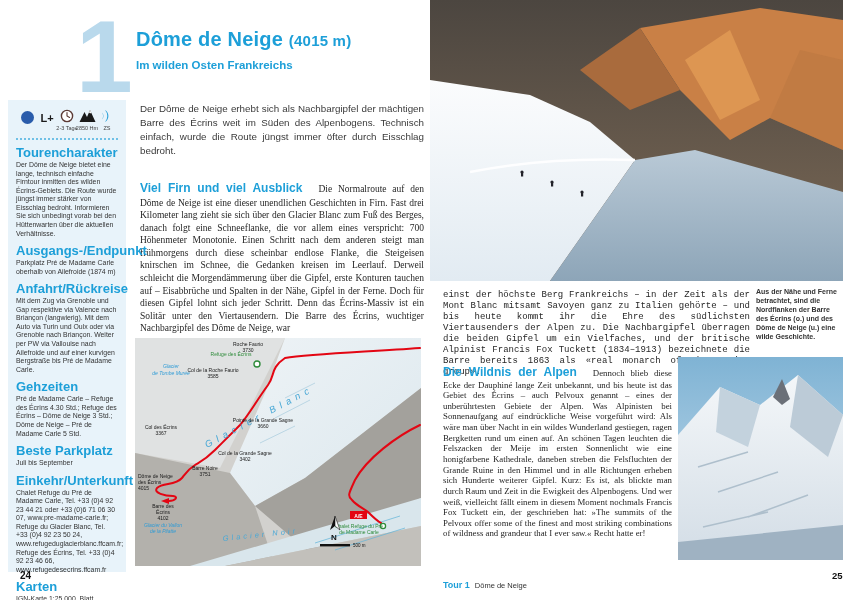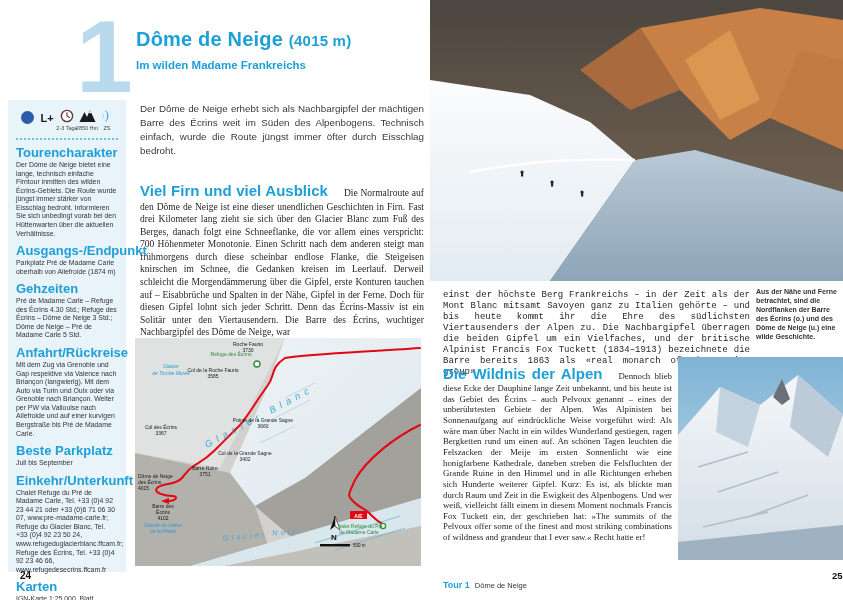--- a/index.html
+++ b/index.html
@@ -11,21 +11,21 @@
   
   .tour-numeral { left:76px; top:6px; font-size:102px; font-weight:bold; color:#b9d9ec; line-height:1; letter-spacing:-4px; }
   .title-block { left:136px; top:28px; width:290px; }
   .page-title { font-size:20px; font-weight:bold; color:#1d9fd8; letter-spacing:.2px; }
   .page-title .elev { font-size:15px; font-weight:bold; }
   .page-subtitle { margin-top:8px; font-size:11.5px; font-weight:bold; color:#1d9fd8; }
 
   .lead { left:140px; top:102px; width:284px; font-size:9.8px; font-weight:normal; color:#3a3a3a; line-height:1.44; text-align:justify; }
 
   .story { left:140px; top:181px; width:284px; font-family:"Liberation Serif", serif; font-size:9.5px; color:#262626; line-height:1.32; text-align:justify; }
-  .runin { font-family:"Liberation Sans", sans-serif; font-weight:bold; color:#1d9fd8; font-size:15px; padding-right:16px; }
+  .runin { font-family:"Liberation Sans", sans-serif; font-weight:bold; color:#1d9fd8; font-size:12px; padding-right:16px; }
 
   
   .infobox { left:8px; top:100px; width:118px; height:472px; background:#e8f3fa; padding:7px 8px 6px 8px; }
   .icon-row { display:flex; align-items:flex-start; justify-content:space-between; padding:2px 1px 0 1px; }
   .icon-cell { display:flex; flex-direction:column; align-items:center; width:20px; }
   .icon-cell svg { display:block; }
   .stat-label { font-size:5.5px; color:#444; margin-top:2px; white-space:nowrap; }
   .grade-dot { width:13px; height:13px; border-radius:50%; background:#2a5cab; margin-top:2px; }
   .lplus { font-size:11px; font-weight:bold; color:#1a1a1a; margin-top:3px; }
   .dotted-sep { border-bottom:2px dotted #6fc0e6; margin:7px 0 2px 0; }
@@ -63,21 +63,21 @@
 </head>
 <body>
 
 <div class="abs tour-numeral">1</div>
 
 <div class="abs title-block">
   <div class="page-title">
     <span>Dôme de Neige</span>
     <span class="elev">(4015 m)</span>
   </div>
-  <div class="page-subtitle">Im wilden Madame Frankreichs</div>
+  <div class="page-subtitle">Im wilden Osten Frankreichs</div>
 </div>
 
 <div class="abs lead">Der Dôme de Neige erhebt sich als Nachbargipfel der mächtigen Barre des Écrins weit im Süden des Alpenbogens. Technisch einfach, wurde die Route jüngst immer öfter durch Eisschlag bedroht.</div>
 
 <p class="abs story">
   <span class="runin">Viel Firn und viel Ausblick</span><span>Die Normalroute auf den Dôme de Neige ist eine dieser unendlichen Geschichten in Firn. Fast drei Kilometer lang zieht sie sich über den Glacier Blanc zum Fuß des Berges, danach folgt eine Schneeflanke, die vor allem eines verspricht: 700 Höhenmeter Monotonie. Einen Schritt nach dem anderen steigt man frühmorgens durch diese scheinbar endlose Flanke, die Steigeisen knirschen im Schnee, die Gedanken kreisen im Leerlauf. Derweil schleicht die Morgendämmerung über die Gipfel, erste Konturen tauchen auf – Eisabbrüche und Spalten in der Nähe, Gipfel in der Ferne. Doch für diesen Gipfel lohnt sich jeder Schritt. Denn das Écrins-Massiv ist ein Solitär unter den Viertausendern. Die Barre des Écrins, wuchtiger Nachbargipfel des Dôme de Neige, war</span>
 </p>
 
 <div class="abs infobox">
   <div class="icon-row">
@@ -119,26 +119,26 @@
 
   <div class="ib-section">
     <h4>Tourencharakter</h4>
     <p>Der Dôme de Neige bietet eine lange, technisch einfache Firntour inmitten des wilden Écrins-Gebiets. Die Route wurde jüngst immer stärker von Eisschlag bedroht. Informieren Sie sich unbedingt vorab bei den Hüttenwarten über die aktuellen Verhältnisse.</p>
   </div>
   <div class="ib-section">
     <h4>Ausgangs-/Endpunkt</h4>
     <p>Parkplatz Pré de Madame Carle oberhalb von Ailefroide (1874 m)</p>
   </div>
   <div class="ib-section">
+    <h4>Anfahrt/Rückreise</h4>
+    <p>Mit dem Zug via Grenoble und Gap respektive via Valence nach Briançon (langwierig). Mit dem Auto via Turin und Oulx oder via Grenoble nach Briançon. Weiter per PW via Vallouise nach Ailefroide und auf einer kurvigen Bergstraße bis Pré de Madame Carle.</p>
+  </div>
+  <div class="ib-section">
     <h4>Gehzeiten</h4>
     <p>Pré de Madame Carle – Refuge des Écrins 4.30 Std.; Refuge des Écrins – Dôme de Neige 3 Std.; Dôme de Neige – Pré de Madame Carle 5 Std.</p>
-  </div>
-  <div class="ib-section">
-    <h4>Anfahrt/Rückreise</h4>
-    <p>Mit dem Zug via Grenoble und Gap respektive via Valence nach Briançon (langwierig). Mit dem Auto via Turin und Oulx oder via Grenoble nach Briançon. Weiter per PW via Vallouise nach Ailefroide und auf einer kurvigen Bergstraße bis Pré de Madame Carle.</p>
   </div>
   <div class="ib-section">
     <h4>Beste Parkplatz</h4>
     <p>Juli bis September</p>
   </div>
   <div class="ib-section">
     <h4>Einkehr/Unterkunft</h4>
     <p>Chalet Refuge du Pré de Madame Carle, Tel. +33 (0)4 92 23 44 21 oder +33 (0)6 71 06 30 07, www.pre-madame-carle.fr; Refuge du Glacier Blanc, Tel. +33 (0)4 92 23 50 24, www.refugeduglacierblanc.ffcam.fr; Refuge des Écrins, Tel. +33 (0)4 92 23 46 66, www.refugedesecrins.ffcam.fr</p>
   </div>
   <div class="ib-section">

